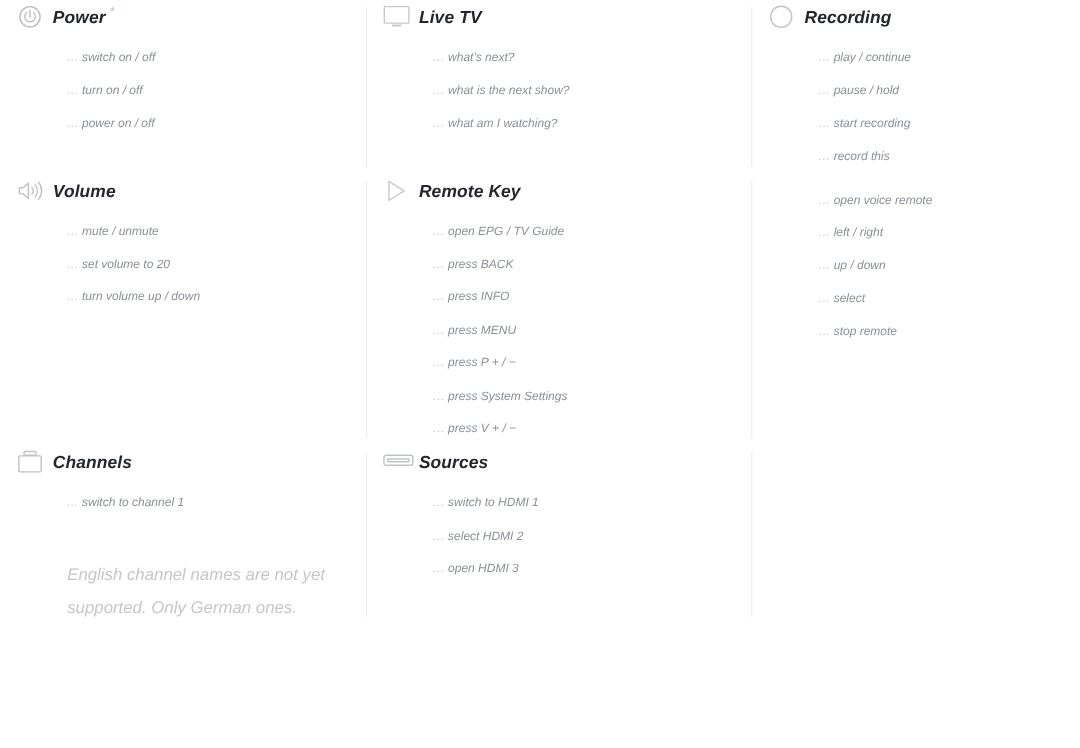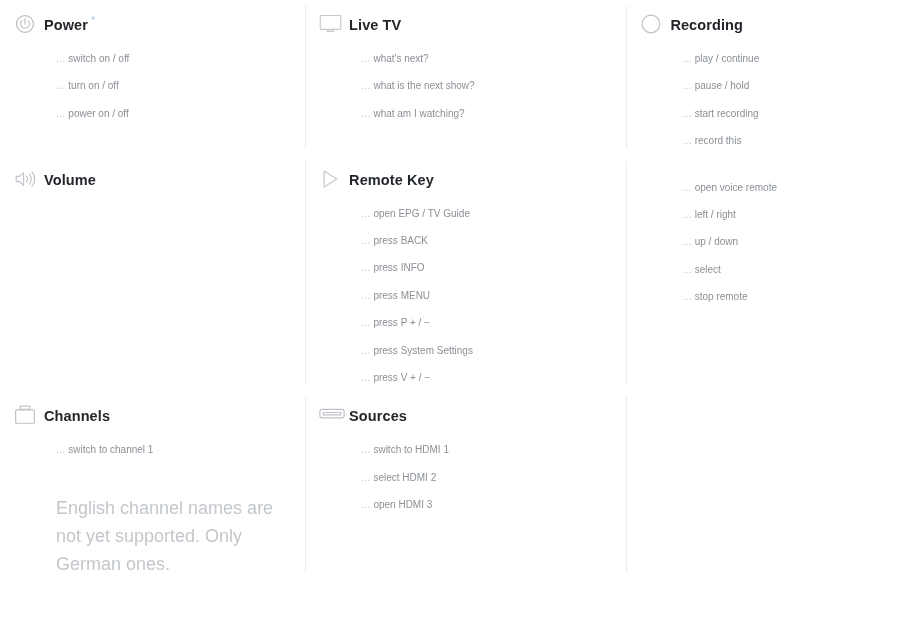--- a/index.html
+++ b/index.html
@@ -42,21 +42,22 @@
     position: absolute;
     left: 0;
     top: 6px;
     bottom: 6px;
     width: 1px;
     background: #ececec;
   }
 
   .card {
     padding-left: 14px;
-    padding-top: 14px;
+    padding-top: 4px;
+    font-style: italic;
   }
 
   .card-head {
     display: flex;
     align-items: flex-start;
     height: 26px;
   }
 
   .icon {
     width: 30px;
@@ -101,21 +102,21 @@
     white-space: nowrap;
   }
   .phrase .lead {
     color: #c3c7cb;
     letter-spacing: 0.4px;
   }
 
   .note {
     margin-left: 42px;
     margin-top: 30px;
-    font-size: 18px;
+    font-size: 14px;
     color: #c3c7cb;
     line-height: 28px;
     max-width: 230px;
   }
 </style>
 </head>
 <body>
 
 <div id="grid">
     <div class="row">
@@ -184,20 +185,25 @@
             <span class="icon">
               <svg width="24" height="20" viewBox="0 0 26 22" fill="none" stroke="#bfc3c7" stroke-width="1.3" stroke-linecap="round" stroke-linejoin="round">
       <path d="M2.2 8.2 H5.6 L10.4 4.0 V18.0 L5.6 13.8 H2.2 Z"></path>
       <path d="M13.6 7.8 A5.2 5.2 0 0 1 13.6 14.2"></path>
       <path d="M16.6 5.4 A8.4 8.4 0 0 1 16.6 16.6"></path>
       <path d="M19.6 3.2 A11.6 11.6 0 0 1 19.6 18.8"></path>
     </svg>
             </span>
             <div class="card-title">Volume</div>
           </div>
+          <ul class="phrases">
+            <li class="phrase"><span class="lead">...</span> <span>mute / unmute</span></li>
+            <li class="phrase"><span class="lead">...</span> <span>set volume to 20</span></li>
+            <li class="phrase"><span class="lead">...</span> <span>turn volume up / down</span></li>
+          </ul>
         </div>
       </div>
       <div class="col c2">
         <div class="card">
           <div class="card-head">
             <span class="icon">
               <svg width="22" height="22" viewBox="0 0 24 24" fill="none" stroke="#c6c9cd" stroke-width="1.3" stroke-linejoin="round">
       <path d="M5.6 3.4 L19.4 12 L5.6 20.6 Z"></path>
     </svg>
             </span>

